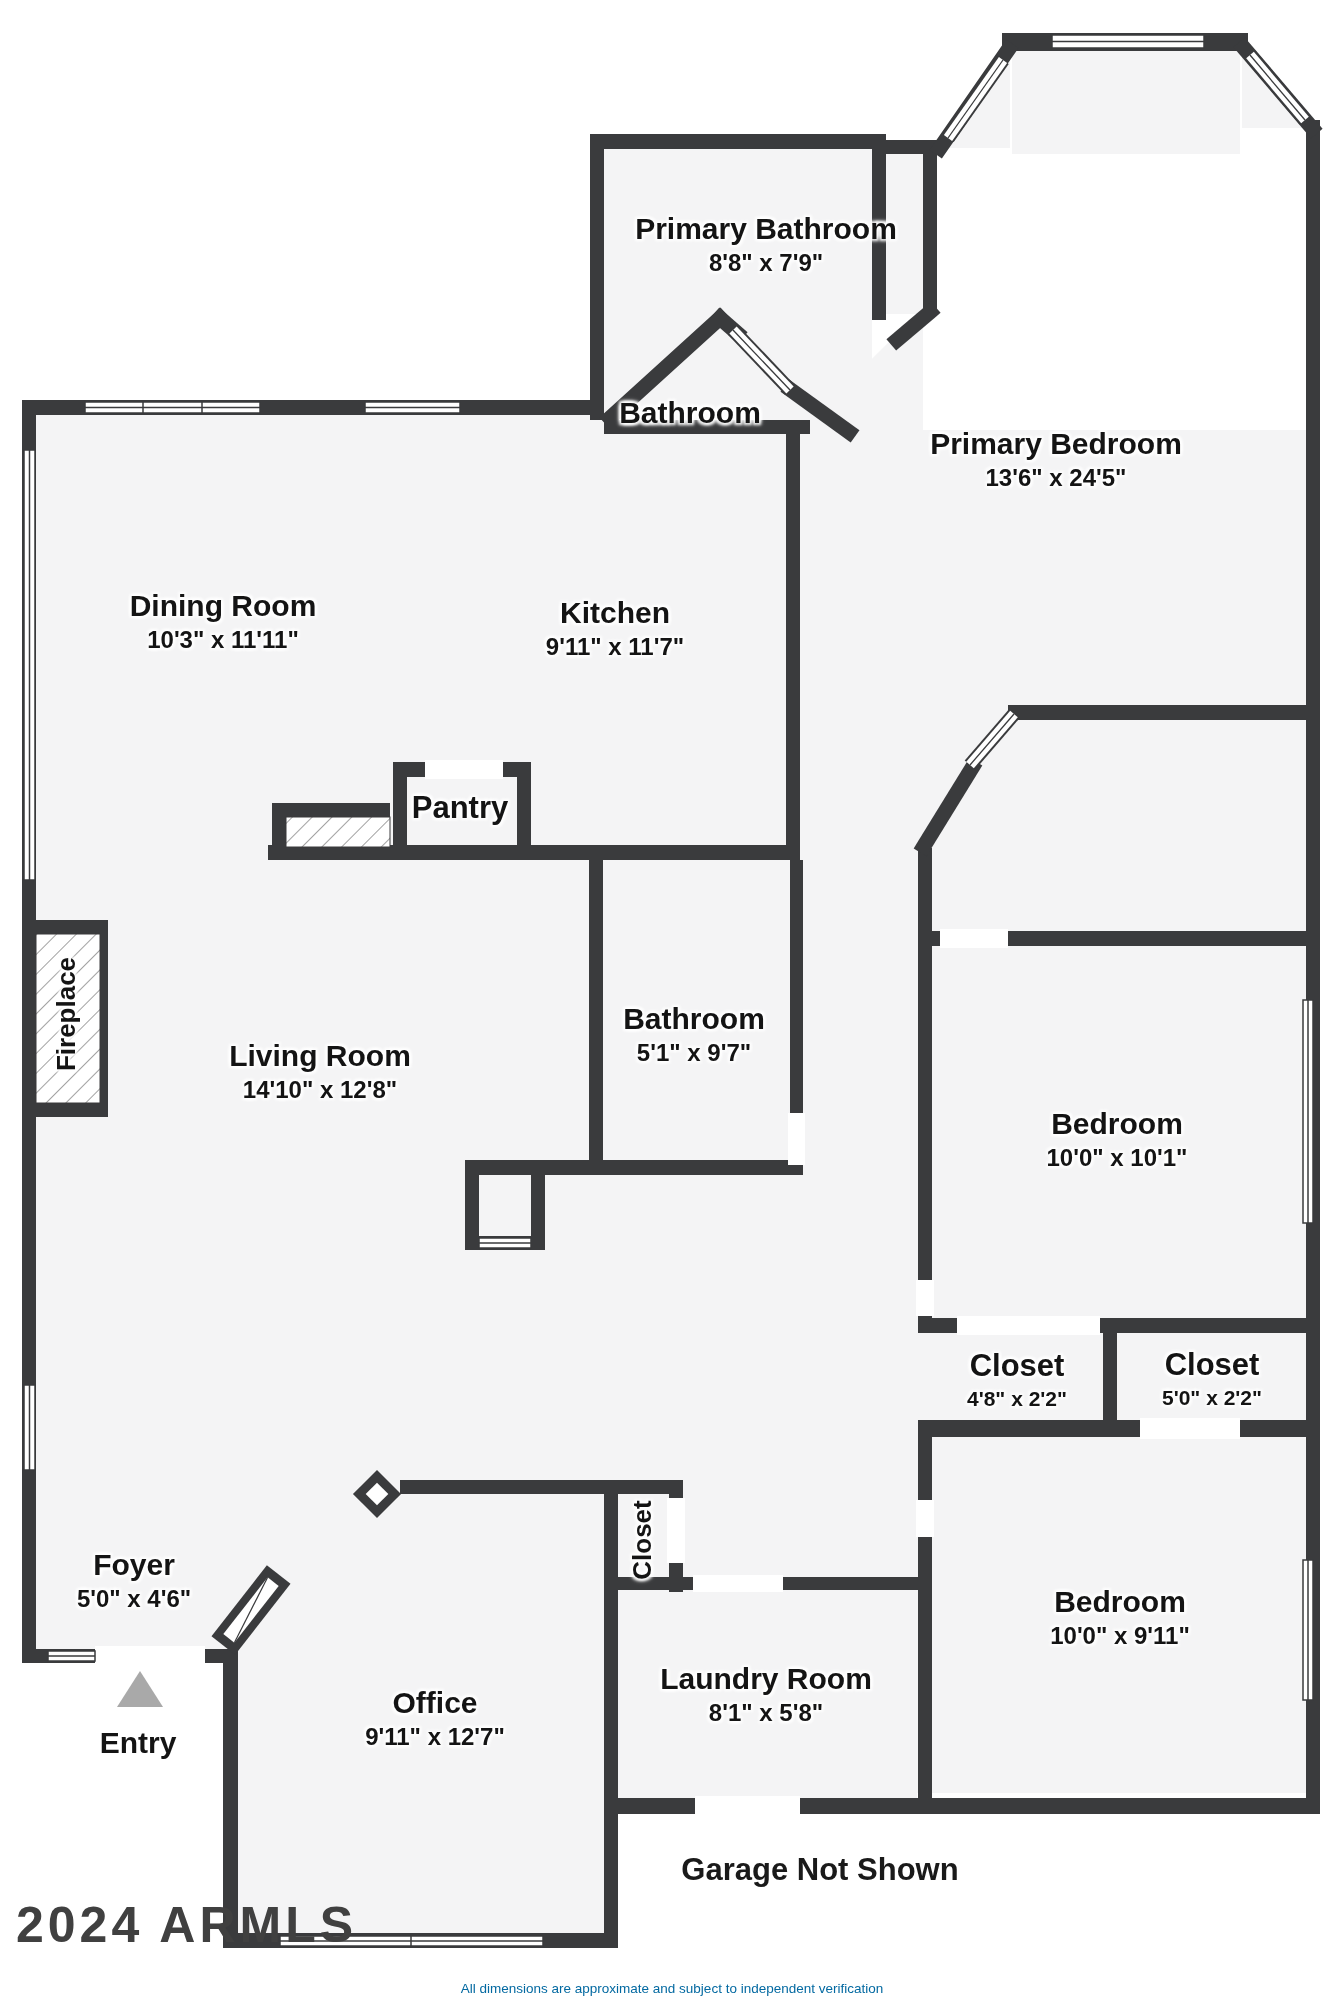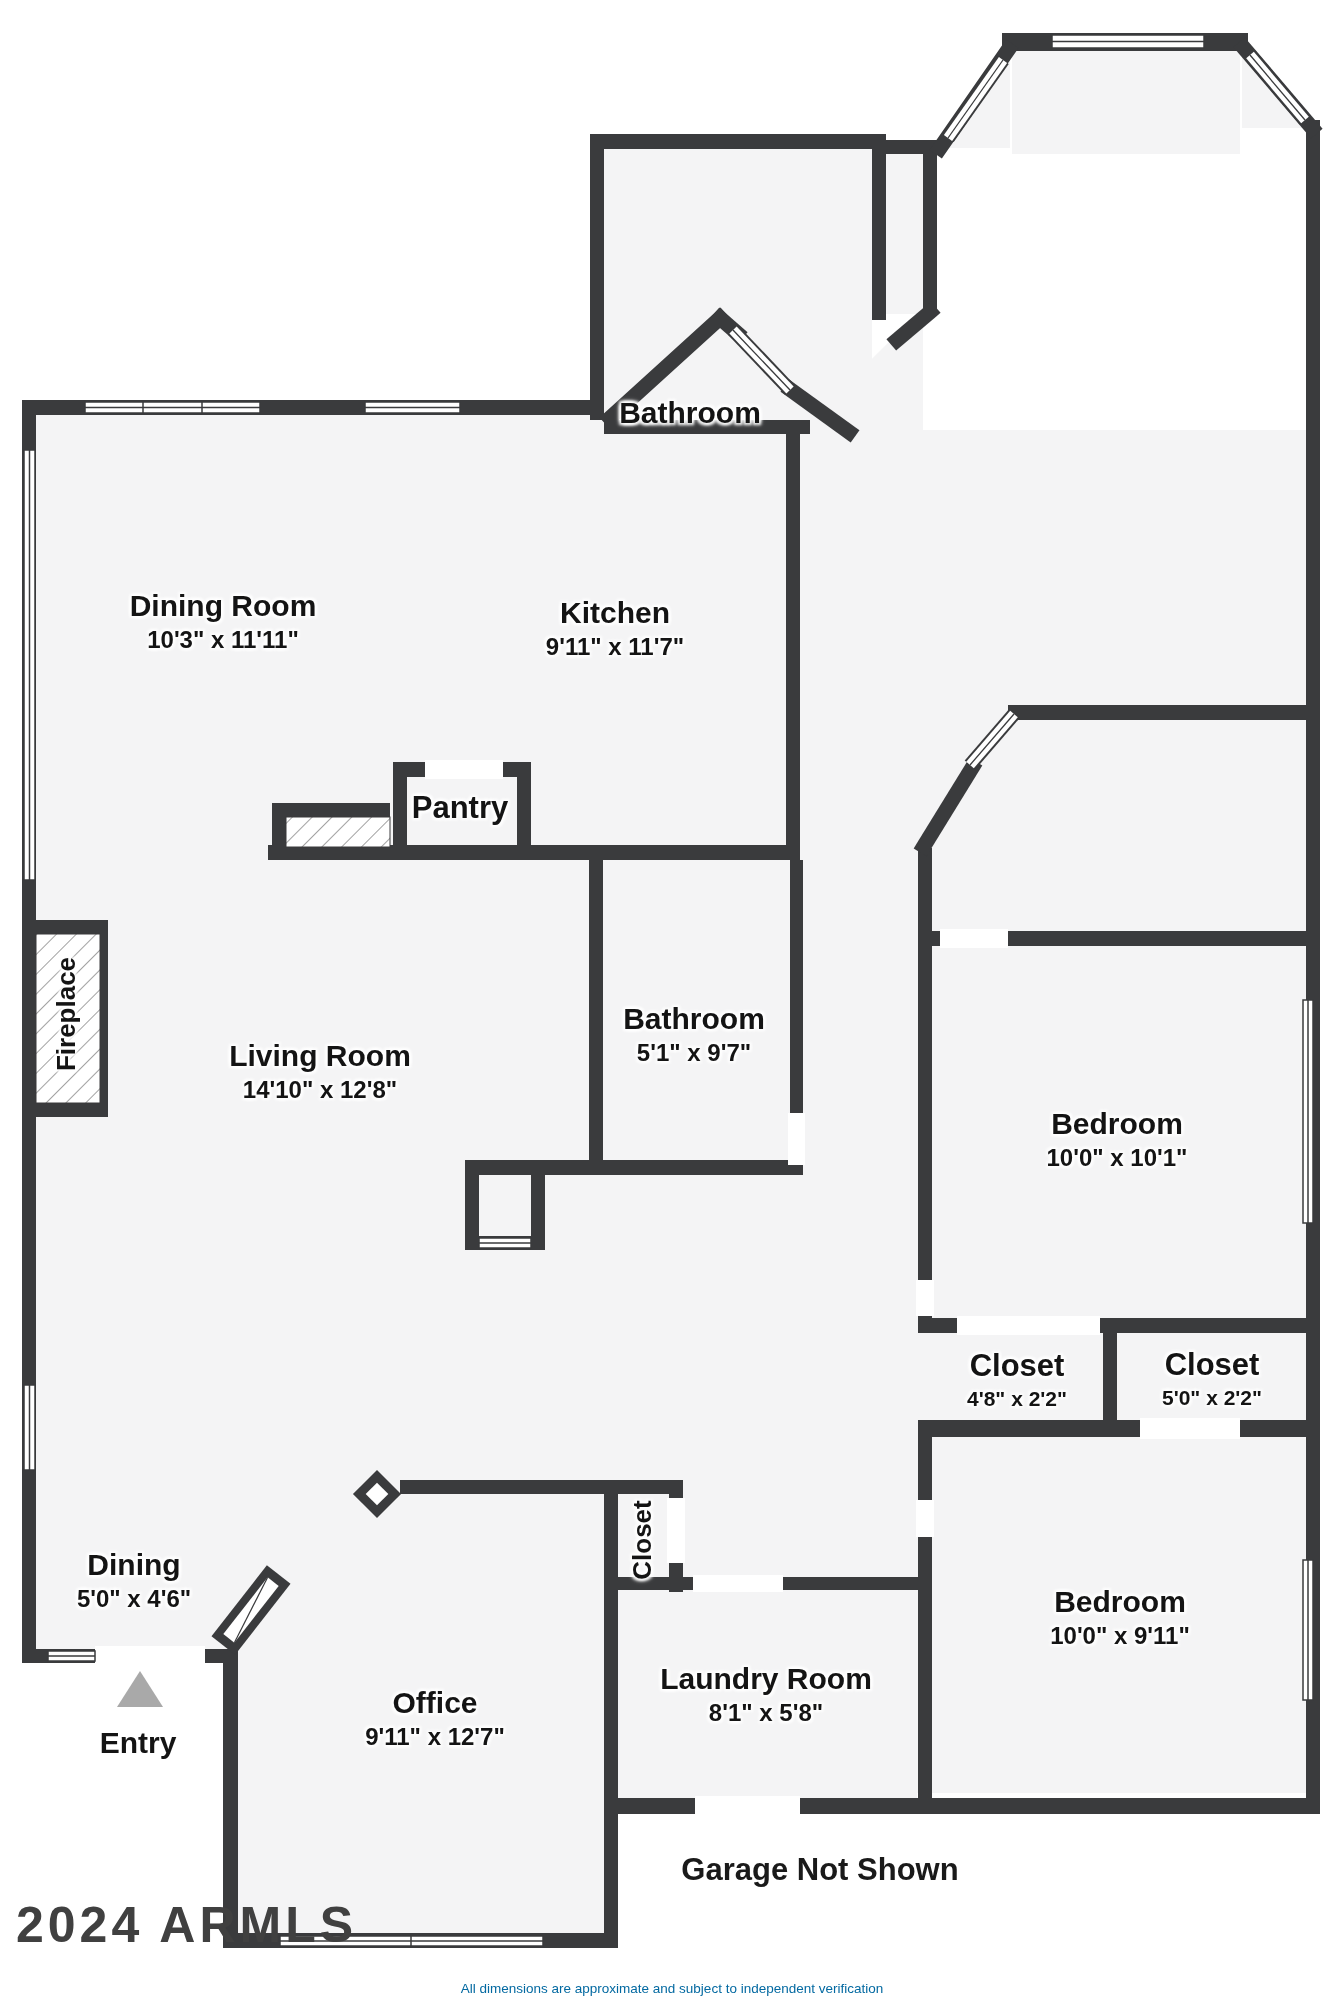--- a/index.html
+++ b/index.html
@@ -179,22 +179,30 @@
     <line x1="-7" y1="-36" x2="7" y2="36" stroke="#3a3b3d" stroke-width="1.2"></line>
   </g>
   <g transform="translate(377,1494) rotate(45)">
     <rect x="-17" y="-17" width="34" height="34" fill="#3a3b3d"></rect>
     <rect x="-8" y="-8" width="16" height="16" fill="#ffffff"></rect>
   </g>
 
   <polygon points="117,1707 163,1707 140,1671" fill="#a9a9a9"></polygon>
 </svg>
 
+<div class="room" style="left:766px;top:244px">
+  <div class="r-name">Primary Bathroom</div>
+  <div class="r-dims">8'8" x 7'9"</div>
+</div>
 <div class="room" style="left:690px;top:413px">
   <div class="r-name">Bathroom</div>
+</div>
+<div class="room" style="left:1056px;top:459px">
+  <div class="r-name">Primary Bedroom</div>
+  <div class="r-dims">13'6" x 24'5"</div>
 </div>
 <div class="room" style="left:223px;top:621px">
   <div class="r-name">Dining Room</div>
   <div class="r-dims">10'3" x 11'11"</div>
 </div>
 <div class="room" style="left:615px;top:628px">
   <div class="r-name">Kitchen</div>
   <div class="r-dims">9'11" x 11'7"</div>
 </div>
 <div class="room sm" style="left:460px;top:808px">
@@ -220,21 +228,21 @@
   <div class="r-dims">4'8" x 2'2"</div>
 </div>
 <div class="room sm" style="left:1212px;top:1378px">
   <div class="r-name">Closet</div>
   <div class="r-dims">5'0" x 2'2"</div>
 </div>
 <div class="room vert" style="left:642px;top:1540px">
   <div class="r-name">Closet</div>
 </div>
 <div class="room" style="left:134px;top:1580px">
-  <div class="r-name">Dining</div>
+  <div class="r-name">Foyer</div>
   <div class="r-dims">5'0" x 4'6"</div>
 </div>
 <div class="room" style="left:138px;top:1743px">
   <div class="r-name">Entry</div>
 </div>
 <div class="room" style="left:1120px;top:1617px">
   <div class="r-name">Bedroom</div>
   <div class="r-dims">10'0" x 9'11"</div>
 </div>
 <div class="room" style="left:766px;top:1694px">

